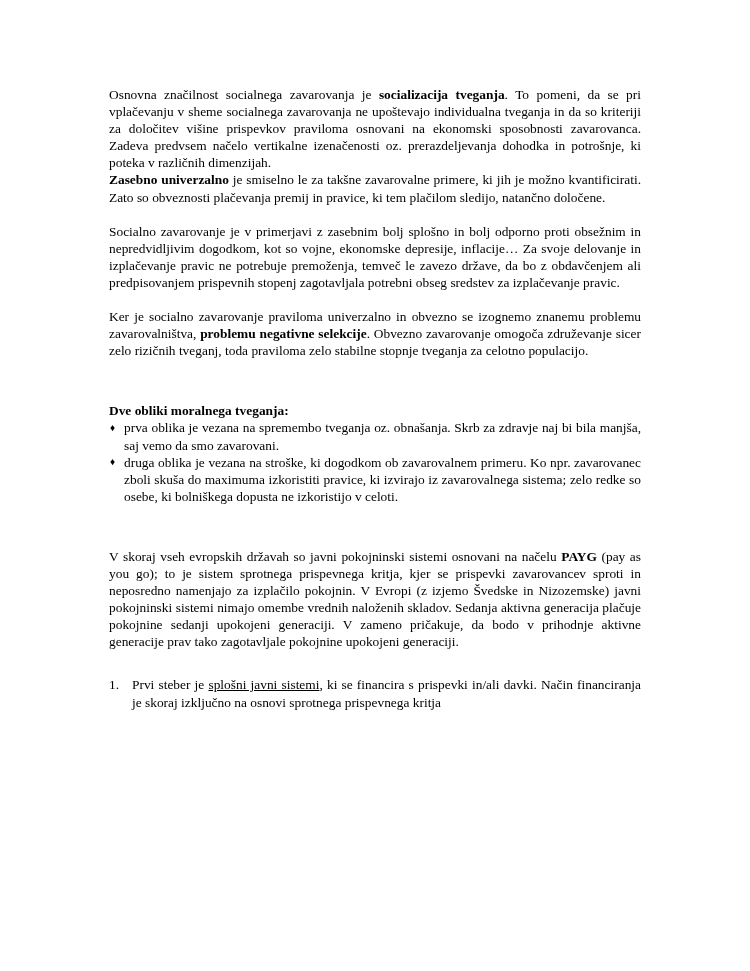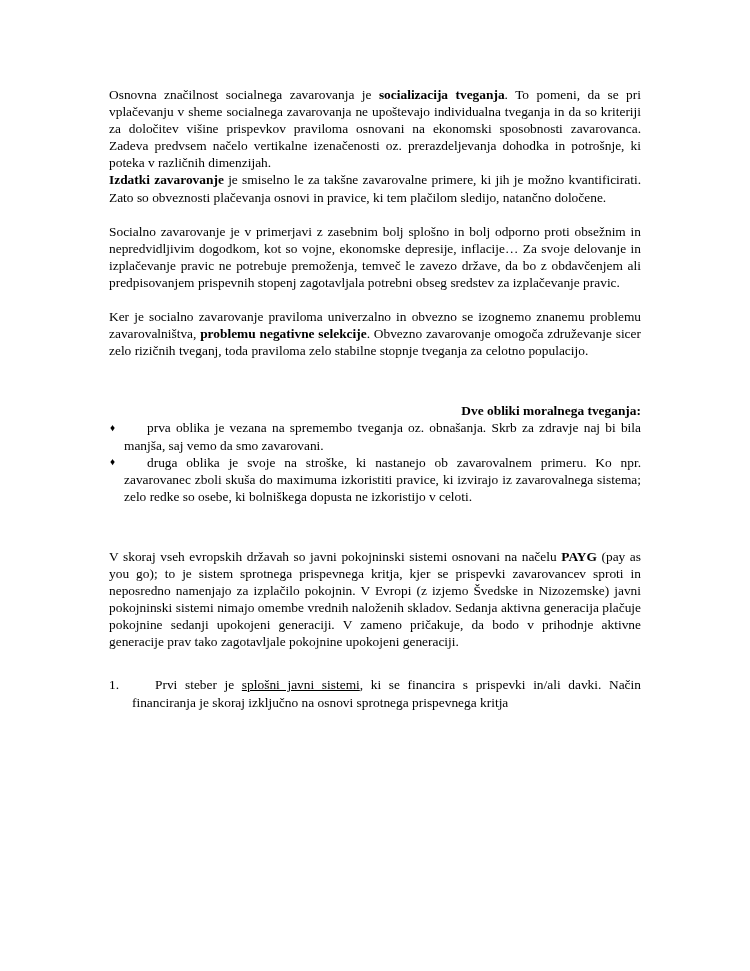--- a/index.html
+++ b/index.html
@@ -39,21 +39,21 @@
   .spacer-1 { height: 17px; }
   .spacer-2 { height: 34px; }
   .spacer-half { height: 9px; }
 
   b, .b { font-weight: bold; }
   .bi { font-weight: bold; }
   .u { text-decoration: underline; }
 
   .heading-bold {
     font-weight: bold;
-    text-align: right;
+    text-align: left;
   }
   .heading-bi {
     font-weight: bold;
     font-style: italic;
     text-align: left;
   }
 
   ul.diamond-list {
     list-style: none;
     margin: 0;
@@ -66,21 +66,21 @@
     text-align: justify;
   }
   ul.diamond-list > li .bullet-glyph {
     position: absolute;
     left: 1px;
     top: -0.5px;
     font-size: 10px;
     line-height: 17.1px;
   }
   
-  li > .txt, p > .txt { display: inline; margin-left: 23px; }
+  li > .txt, p > .txt { display: inline; }
 
   ol.num-list {
     list-style: none;
     margin: 0;
     padding: 0;
     counter-reset: item;
   }
   ol.num-list > li {
     position: relative;
     padding-left: 23px;
@@ -94,38 +94,38 @@
   }
 </style>
 </head>
 <body>
 
 <div class="page">
   <div class="doc-body">
 
     <p class="p-block"><span>Osnovna značilnost socialnega zavarovanja je </span><span class="b">socializacija tveganja</span><span>. To pomeni, da se pri vplačevanju v sheme socialnega zavarovanja ne upoštevajo individualna tveganja in da so kriteriji za določitev višine prispevkov praviloma osnovani na ekonomski sposobnosti zavarovanca. Zadeva predvsem načelo vertikalne izenačenosti oz. prerazdeljevanja dohodka in potrošnje, ki poteka v različnih dimenzijah.</span></p>
 
-    <p class="p-block"><span class="b">Izdatki zavarovanje</span><span> je smiselno le za takšne zavarovalne primere, ki jih je možno kvantificirati. Zato so obveznosti plačevanja osnovi in pravice, ki tem plačilom sledijo, natančno določene.</span></p>
+    <p class="p-block"><span class="b">Zasebno univerzalno</span><span> je smiselno le za takšne zavarovalne primere, ki jih je možno kvantificirati. Zato so obveznosti plačevanja premij in pravice, ki tem plačilom sledijo, natančno določene.</span></p>
 
     <div class="spacer-1"></div>
 
     <p class="p-block"><span>Socialno zavarovanje je v primerjavi z zasebnim bolj splošno in bolj odporno proti obsežnim in nepredvidljivim dogodkom, kot so vojne, ekonomske depresije, inflacije… Za svoje delovanje in izplačevanje pravic ne potrebuje premoženja, temveč le zavezo države, da bo z obdavčenjem ali predpisovanjem prispevnih stopenj zagotavljala potrebni obseg sredstev za izplačevanje pravic.</span></p>
 
     <div class="spacer-1"></div>
 
     <p class="p-block"><span>Ker je socialno zavarovanje praviloma univerzalno in obvezno se izognemo znanemu problemu zavarovalništva, </span><span class="bi">problemu negativne selekcije</span><span>. Obvezno zavarovanje omogoča združevanje sicer zelo rizičnih tveganj, toda praviloma zelo stabilne stopnje tveganja za celotno populacijo.</span></p>
 
     <div class="spacer-2"></div>
     <div class="spacer-half"></div>
 
     <p class="heading-bold">Dve obliki moralnega tveganja:</p>
 
     <ul class="diamond-list">
         <li><span class="bullet-glyph">♦</span><span class="txt">prva oblika je vezana na spremembo tveganja oz. obnašanja. Skrb za zdravje naj bi bila manjša, saj vemo da smo zavarovani.</span></li>
-        <li><span class="bullet-glyph">♦</span><span class="txt">druga oblika je svoje na stroške, ki nastanejo ob zavarovalnem primeru. Ko npr. zavarovanec zboli skuša do maximuma izkoristiti pravice, ki izvirajo iz zavarovalnega sistema; zelo redke so osebe, ki bolniškega dopusta ne izkoristijo v celoti.</span></li>
+        <li><span class="bullet-glyph">♦</span><span class="txt">druga oblika je vezana na stroške, ki dogodkom ob zavarovalnem primeru. Ko npr. zavarovanec zboli skuša do maximuma izkoristiti pravice, ki izvirajo iz zavarovalnega sistema; zelo redke so osebe, ki bolniškega dopusta ne izkoristijo v celoti.</span></li>
       </ul>
 
     <div class="spacer-2"></div>
     <div class="spacer-half"></div>
 
 
 
     <p class="p-block"><span>V skoraj vseh evropskih državah so javni pokojninski sistemi osnovani na načelu </span><span class="bi">PAYG</span><span> (pay as you go); to je sistem sprotnega prispevnega kritja, kjer se prispevki zavarovancev sproti in neposredno namenjajo za izplačilo pokojnin. V Evropi (z izjemo Švedske in Nizozemske) javni pokojninski sistemi nimajo omembe vrednih naloženih skladov. Sedanja aktivna generacija plačuje pokojnine sedanji upokojeni generaciji. V zameno pričakuje, da bodo v prihodnje aktivne generacije prav tako zagotavljale pokojnine upokojeni generaciji.</span></p>
 
     <div class="spacer-1"></div>

